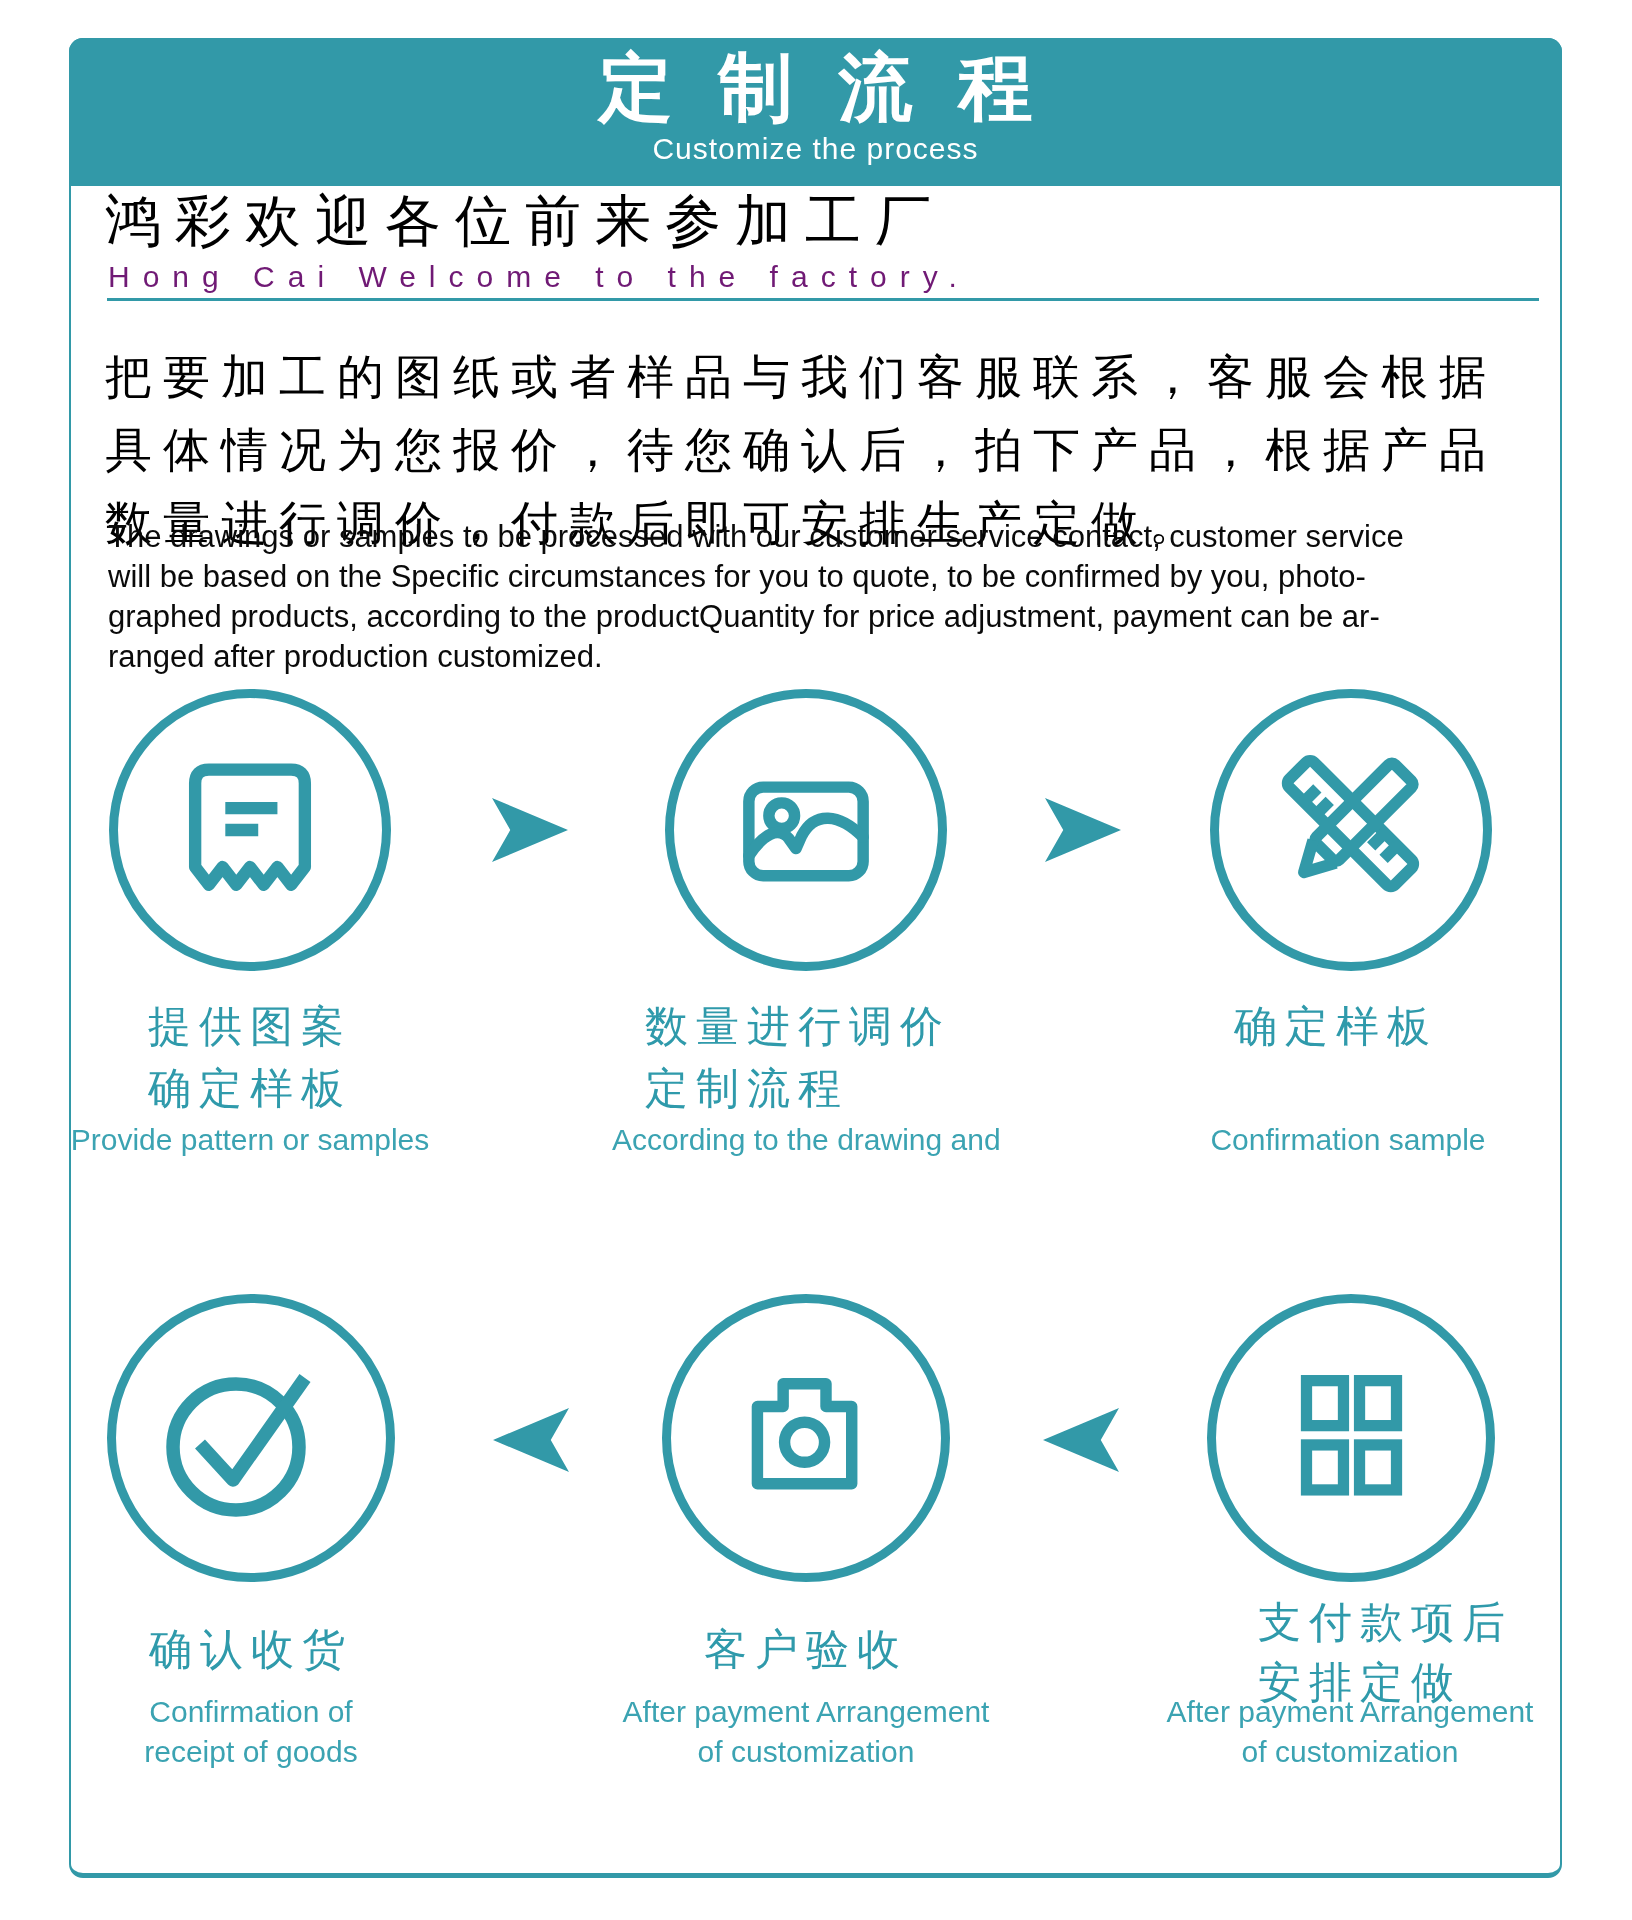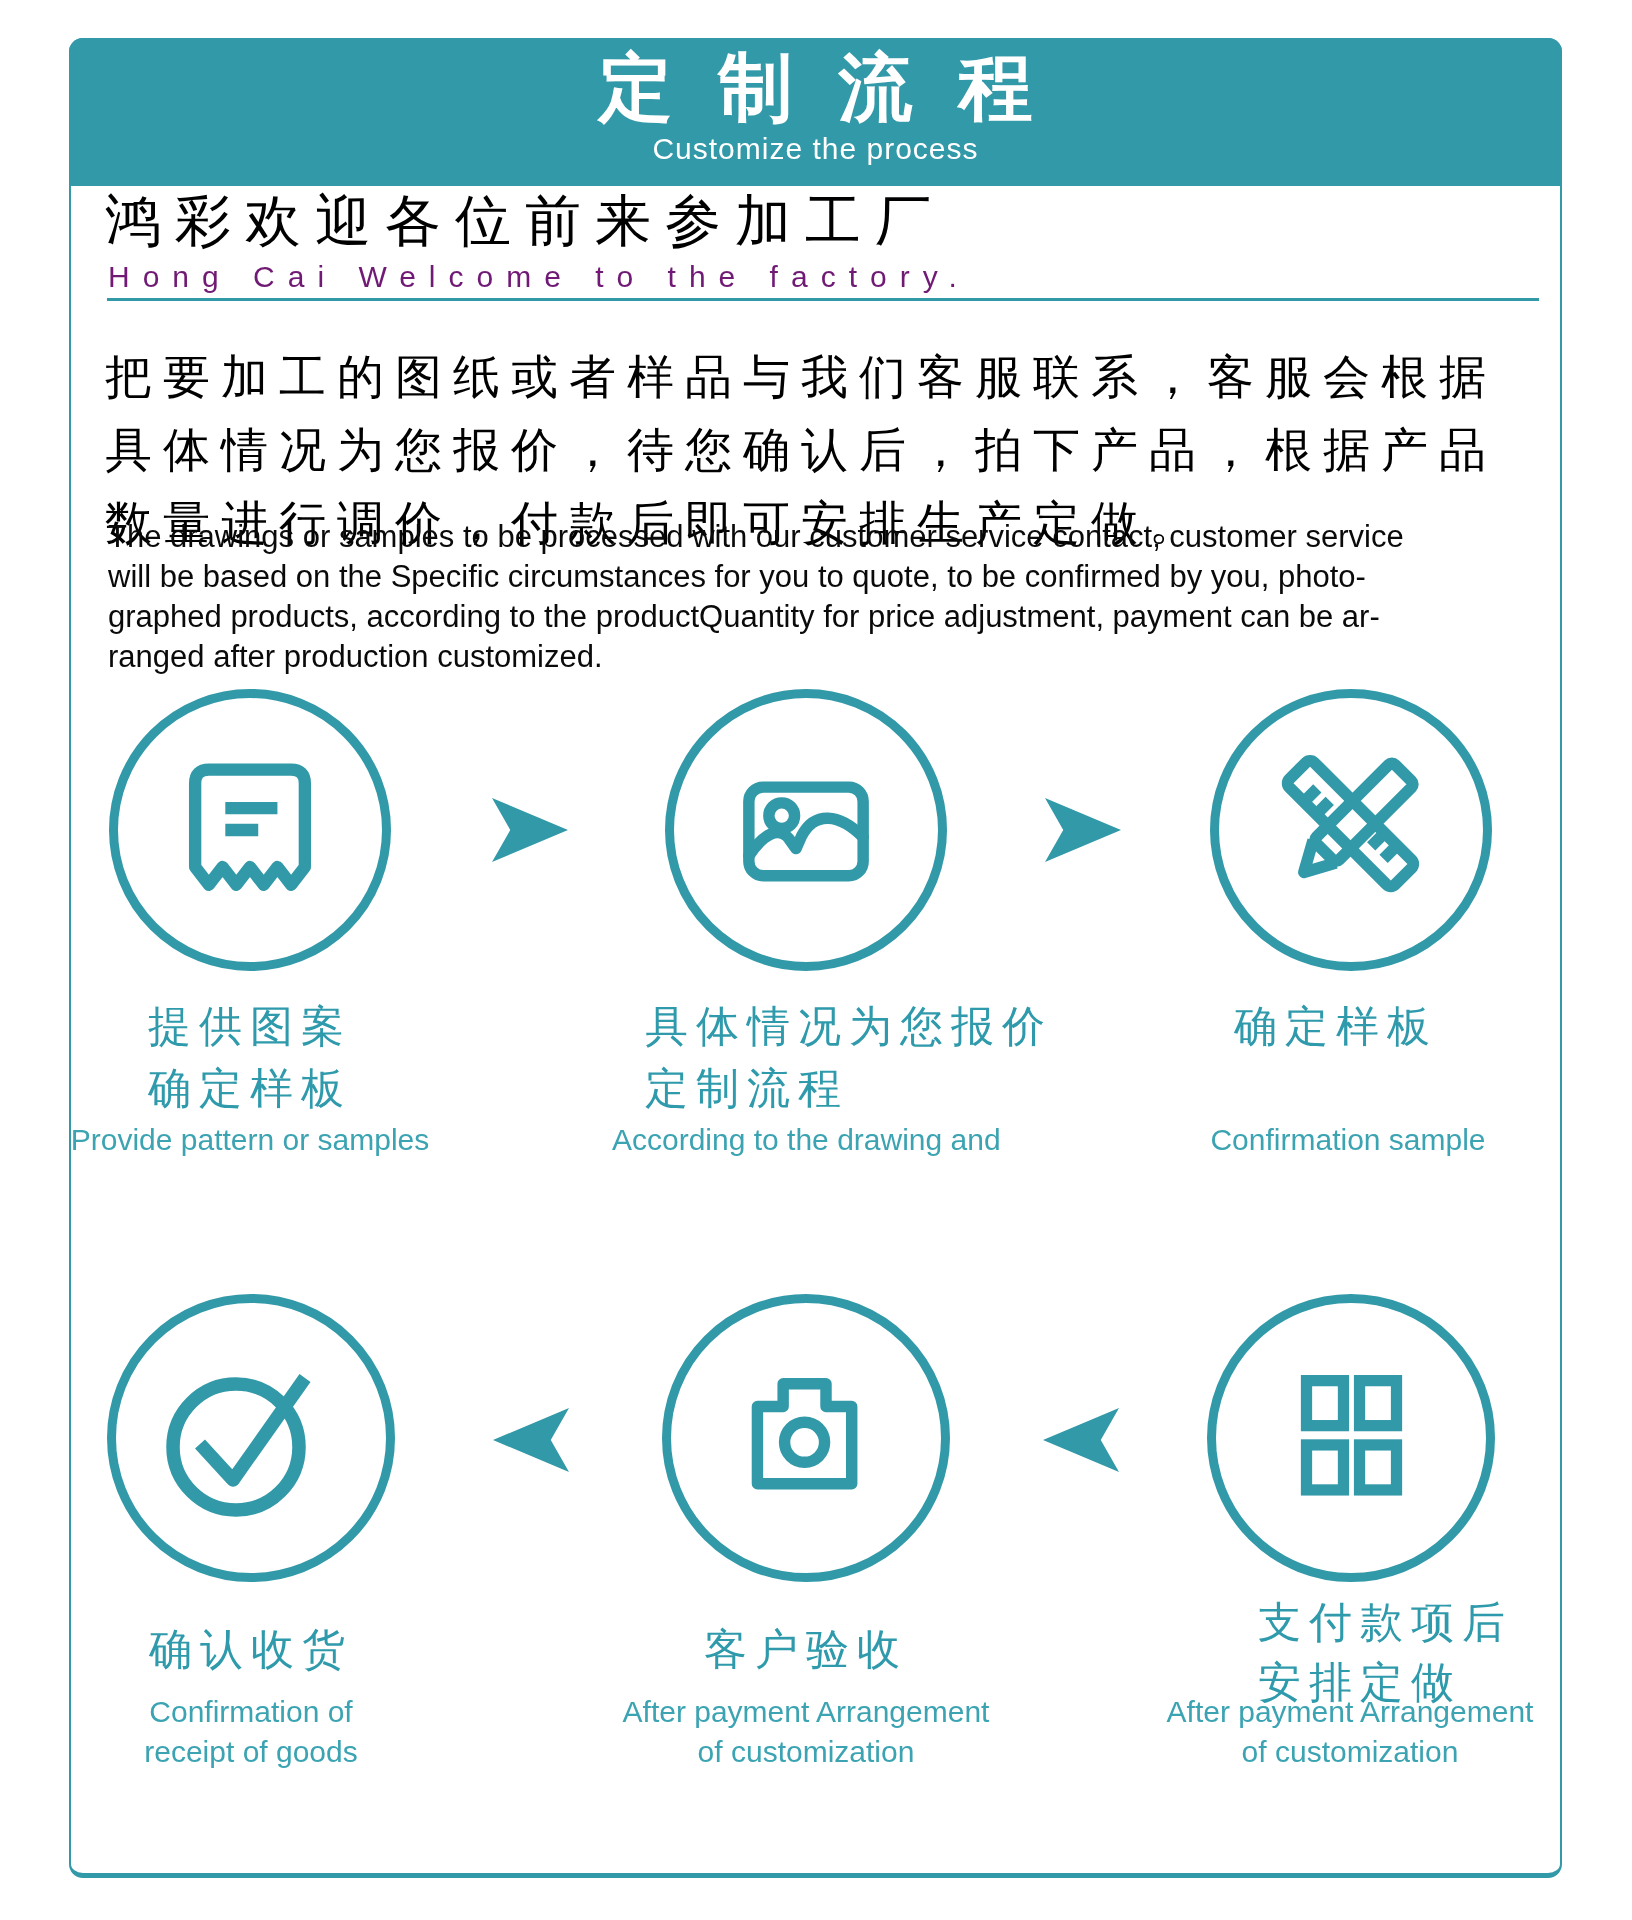--- a/index.html
+++ b/index.html
@@ -169,21 +169,21 @@
 
     <div class="zh-label center" id="l1-zh">
       <div>提供图案</div>
       <div>确定样板</div>
     </div>
     <div class="en-label center" id="l1-en">
       <div>Provide pattern or samples</div>
     </div>
 
     <div class="zh-label" id="l2-zh">
-      <div>具体情况为您报价</div>
+      <div>数量进行调价</div>
       <div>定制流程</div>
     </div>
     <div class="en-label" id="l2-en">
       <div>According to the drawing and</div>
     </div>
 
     <div class="zh-label center" id="l3-zh">
       <div>确定样板</div>
     </div>
     <div class="en-label center" id="l3-en">

